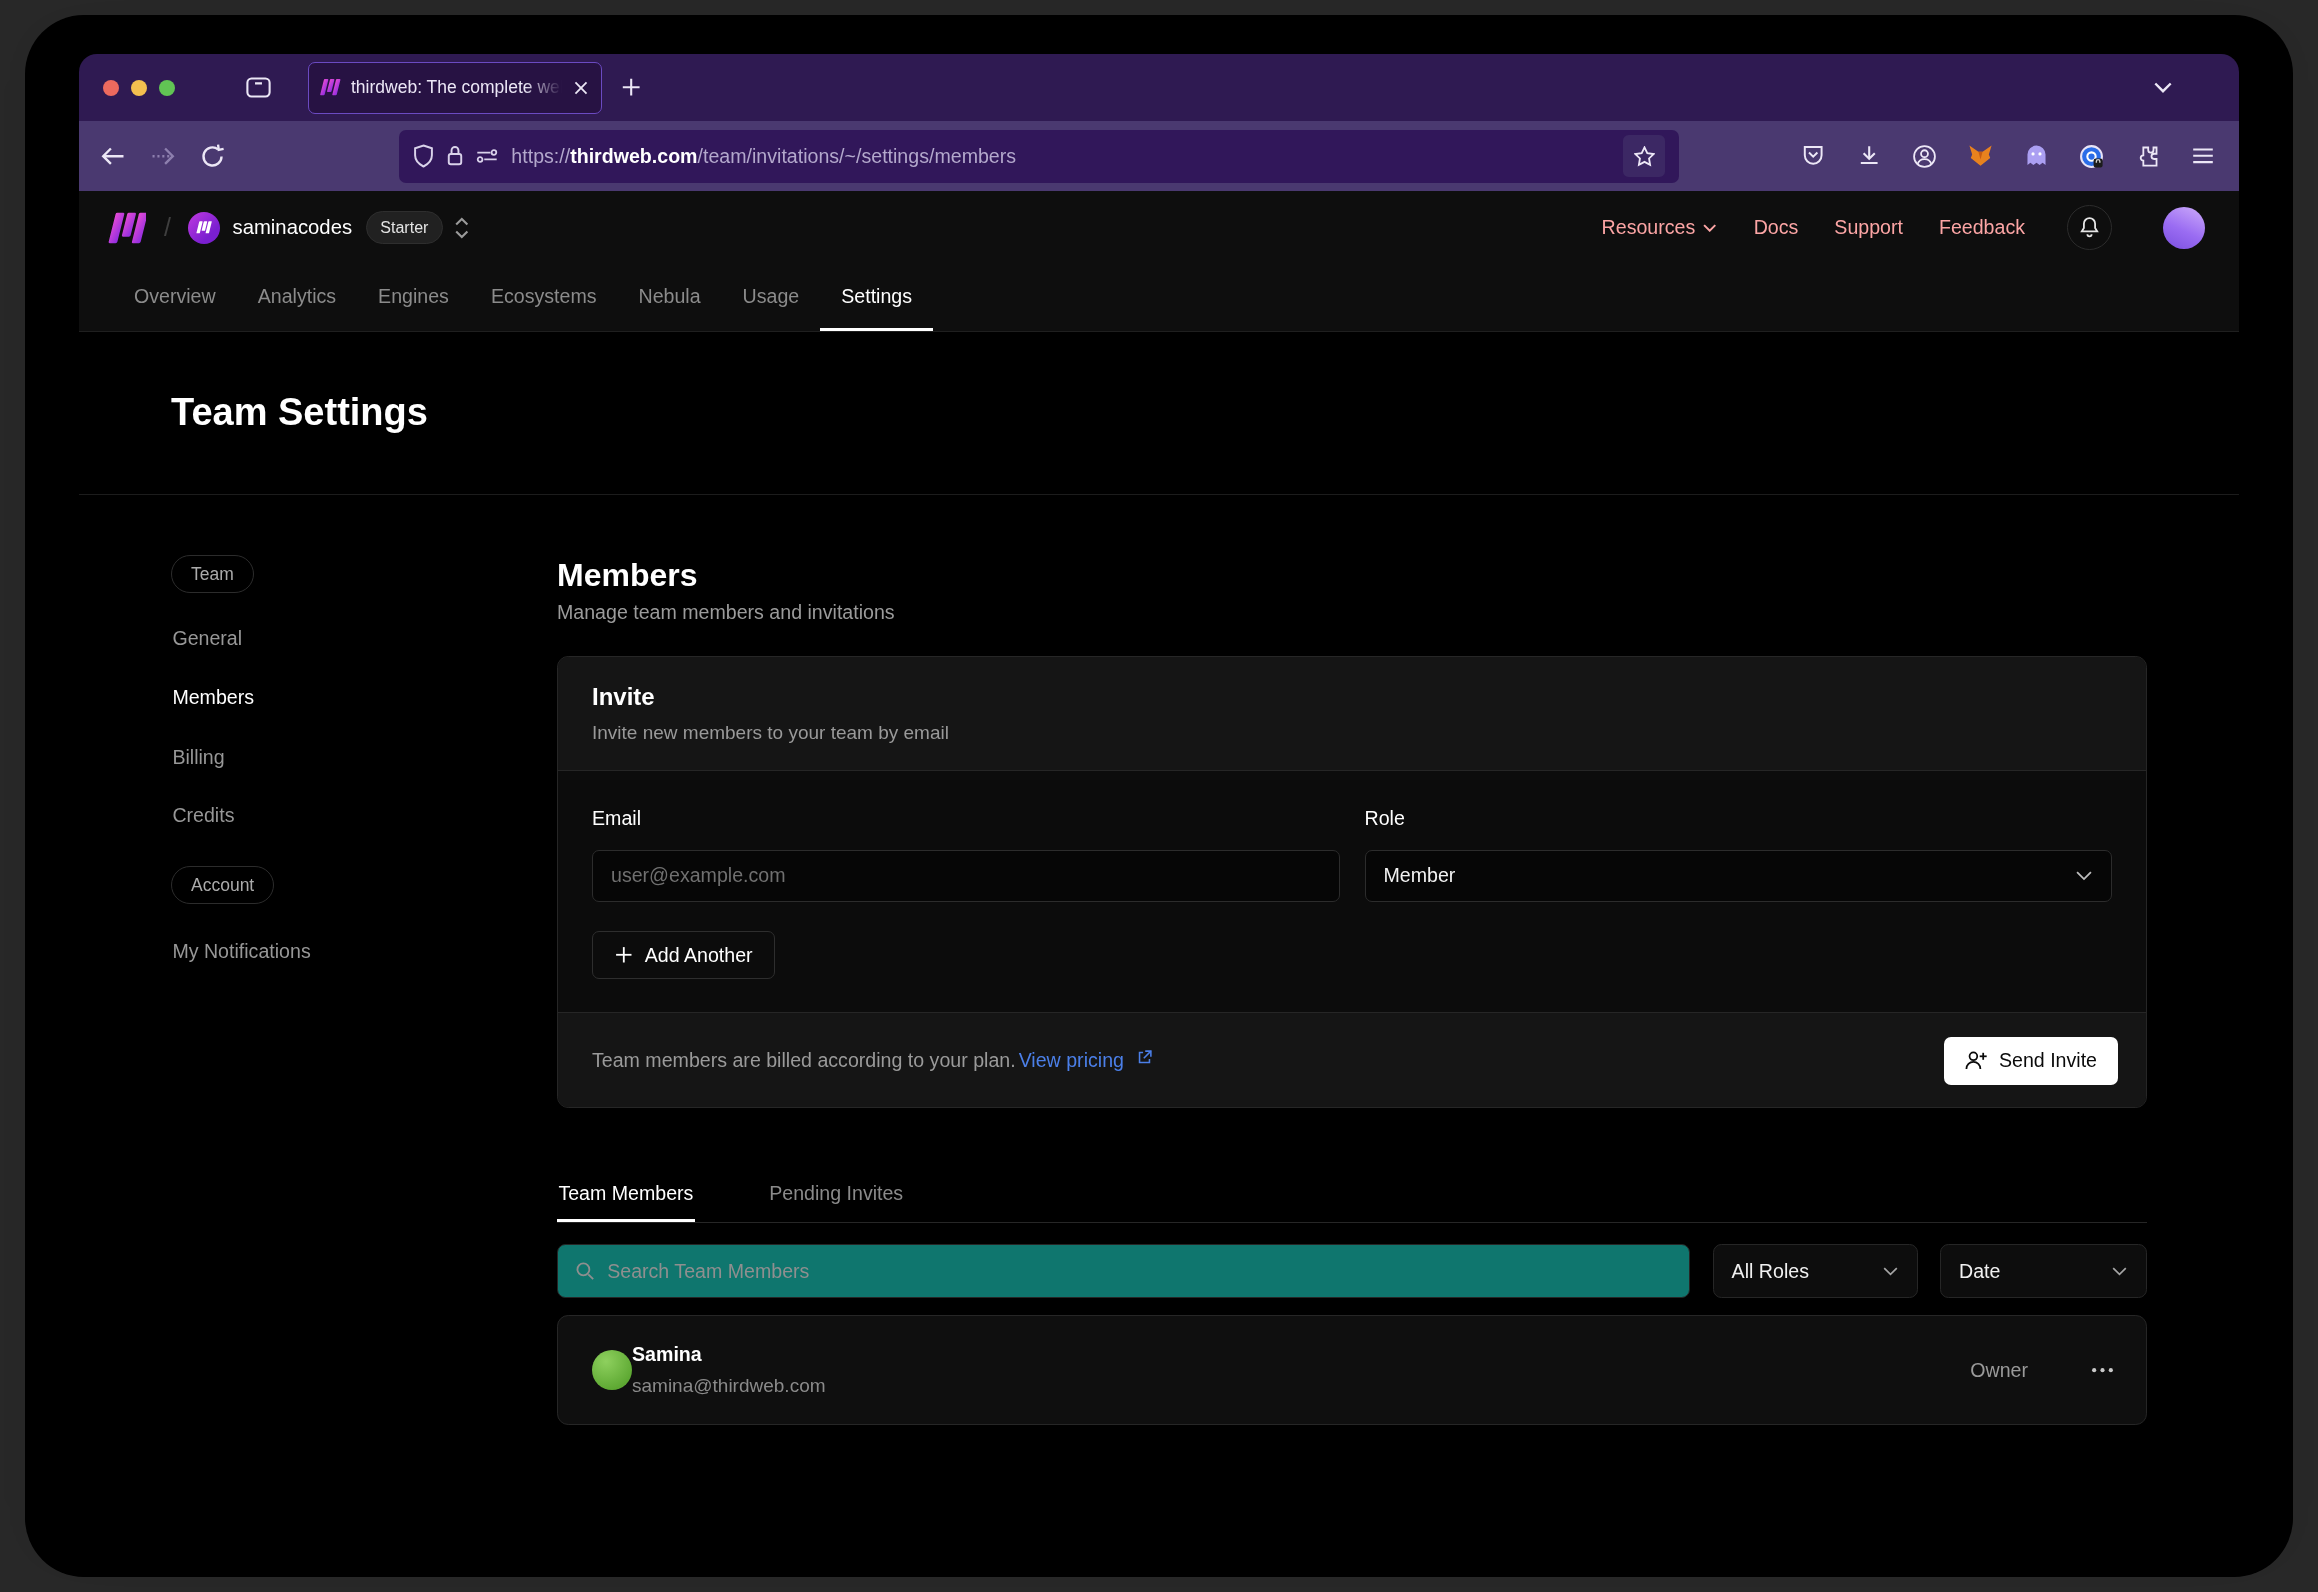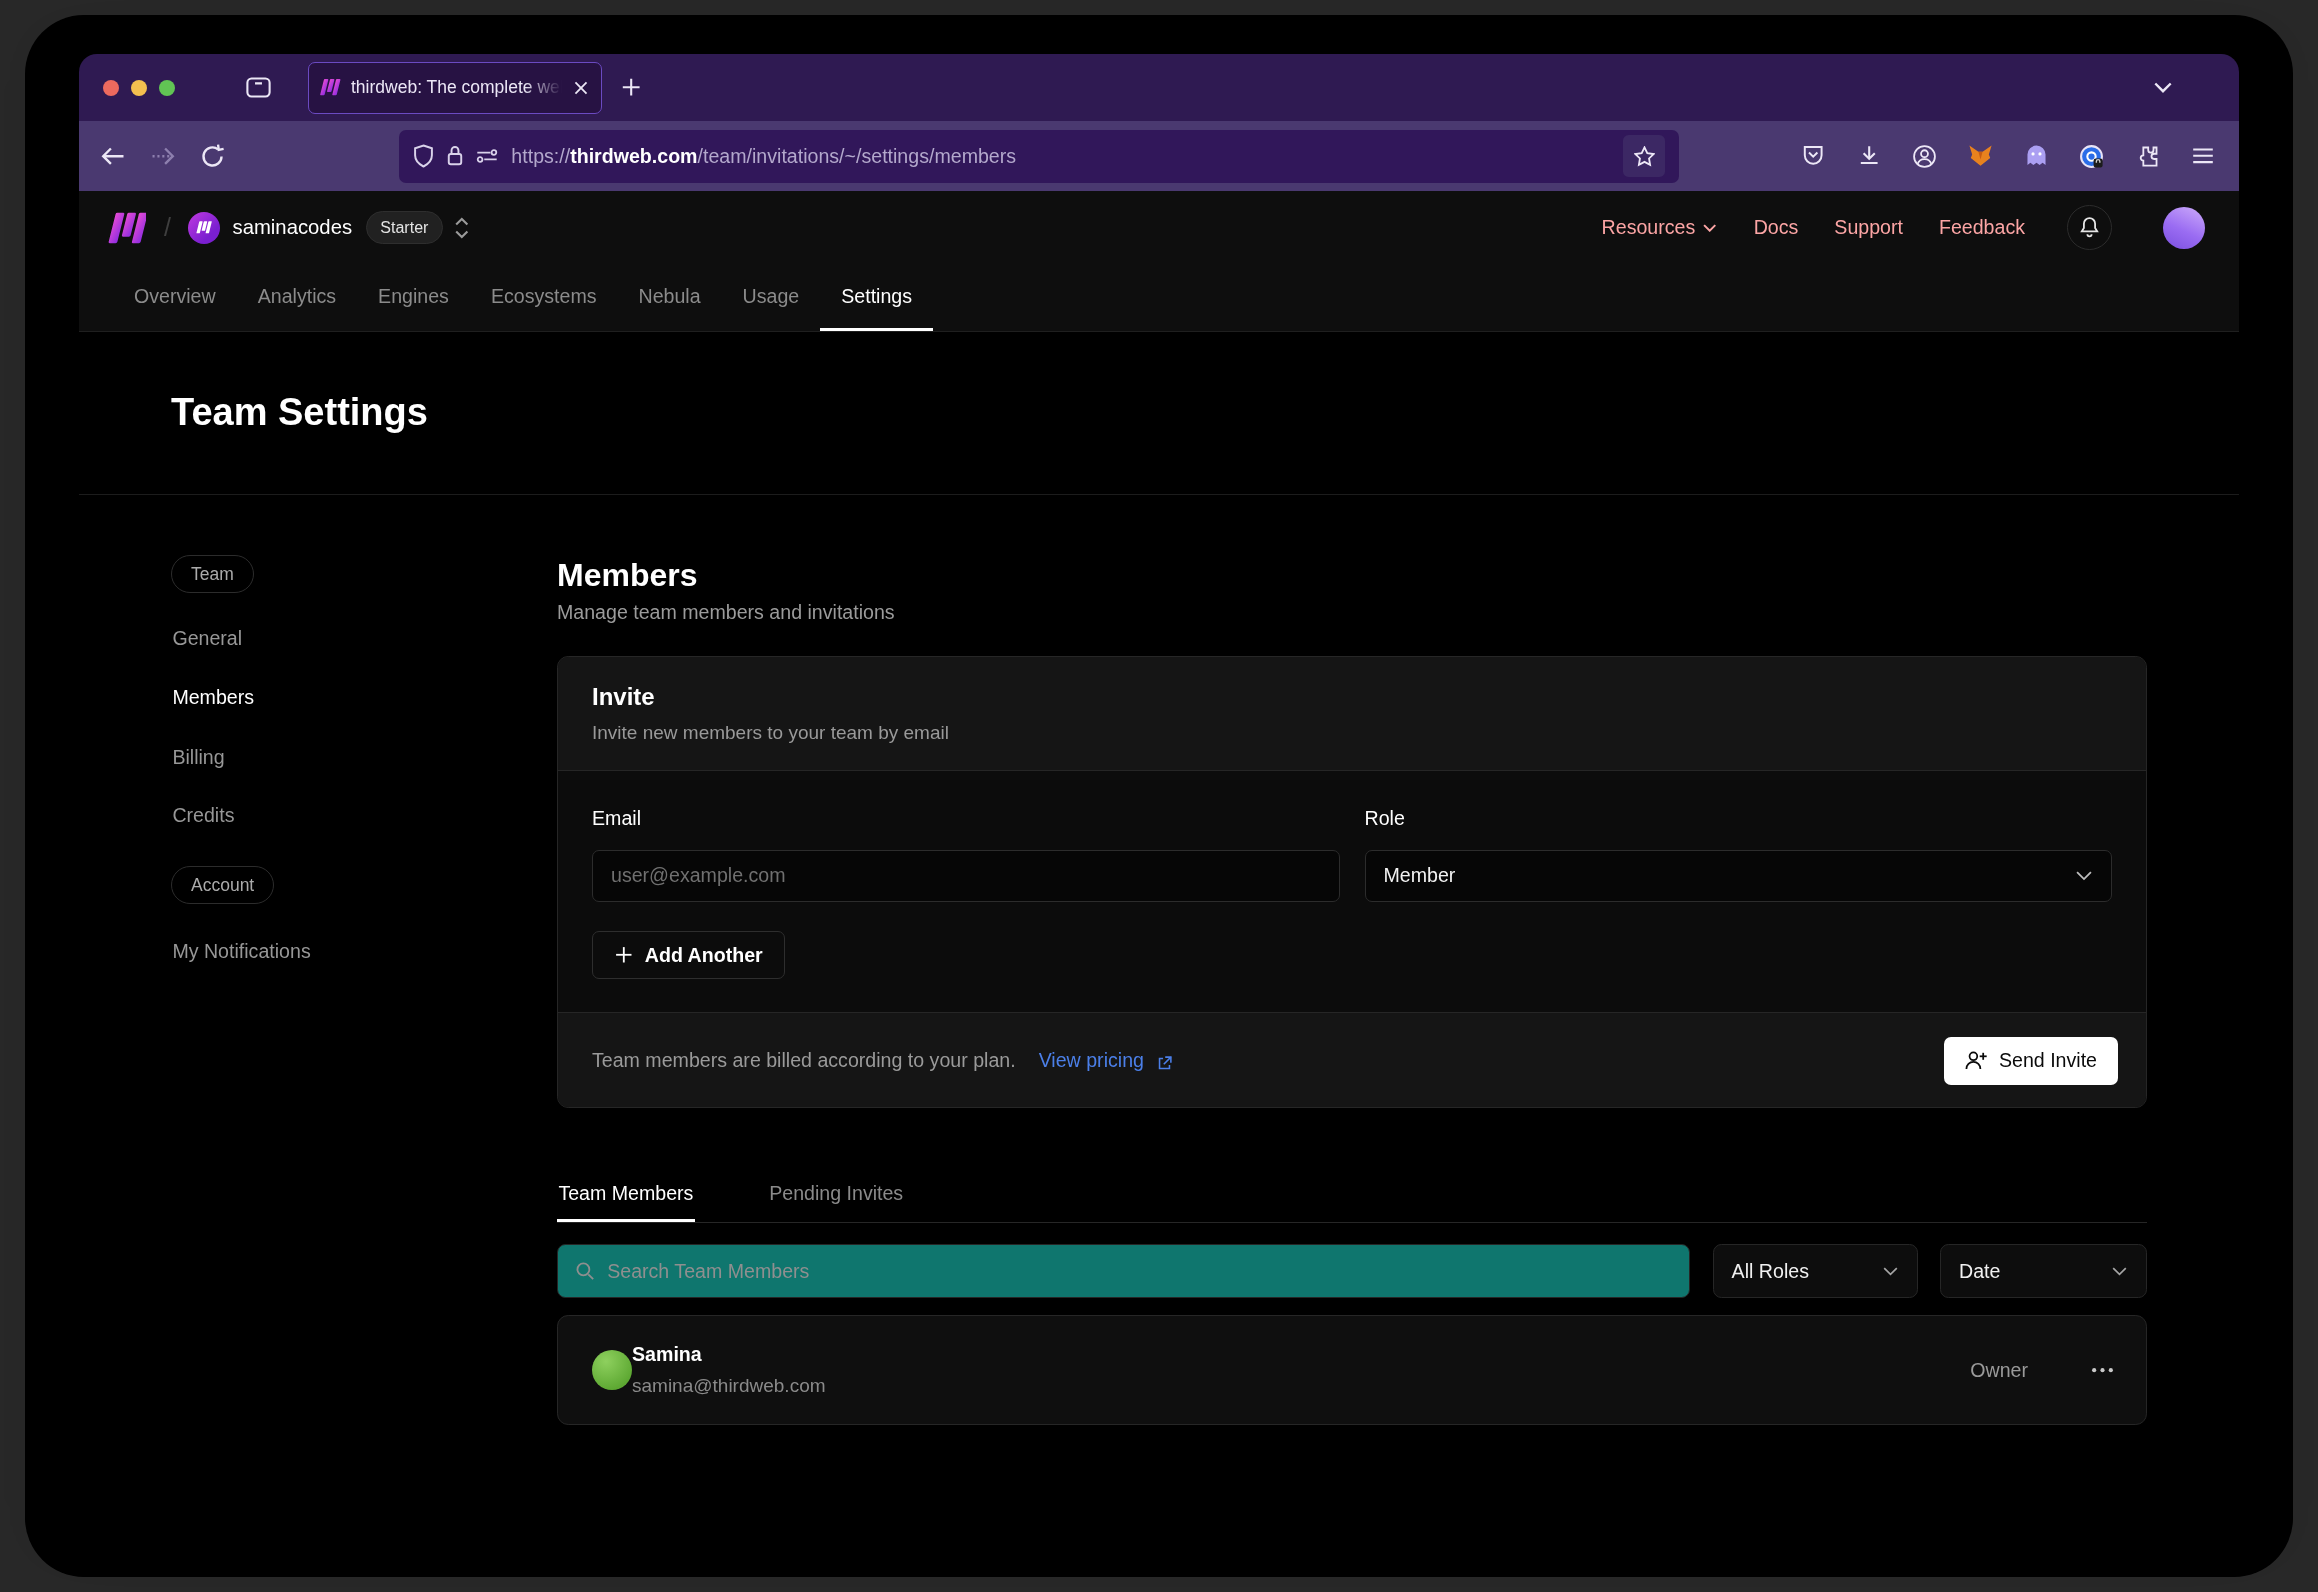--- a/index.html
+++ b/index.html
@@ -95,25 +95,25 @@
   .field { flex:1; }
   .field-label { display:block; font-size:19.6px; font-weight:500; margin-bottom:19.6px; color:#fff; }
   .text-input { width:100%; height:52px; background:#060606; border:0.7px solid #2c2c2c; border-radius:7px;
     color:#e5e5e5; font-size:19.6px; padding:0 18px; font-family:inherit; outline:none; }
   .text-input::placeholder { color:#707070; }
   .select { width:100%; height:52px; background:#060606; border:0.7px solid #2c2c2c; border-radius:7px;
     display:flex; align-items:center; padding:0 18px; font-size:19.6px; color:#f2f2f2; cursor:pointer; }
   .select .chev { margin-left:auto; color:#bdbdbd; }
   .add-btn { position:absolute; left:34px; top:160px; height:48px; padding:0 21px; background:none;
     border:0.7px solid #2e2e2e; border-radius:7px; color:#fff; font-size:19.6px; display:flex;
-    align-items:center; gap:11.2px; font-family:inherit; cursor:pointer;font-weight:bold; }
+    align-items:center; gap:11.2px; font-family:inherit; cursor:pointer; }
   .card-foot { height:95px; background:#151515; display:flex; align-items:center; padding:0 28px 0 34px; }
   .billing-note { font-size:19.6px; color:#9a9a9a; }
-  .pricing-link { color:#4b7fe8; text-decoration:none; display:inline-flex; align-items:flex-end; gap:12px;
-    margin-left:23px; font-size:19.6px; cursor:pointer; }
+  .pricing-link { color:#4b7fe8; text-decoration:none; display:inline-flex; align-items:flex-start; gap:12px;
+    margin-left:3px; font-size:19.6px; cursor:pointer; }
   .send-btn { margin-left:auto; height:48px; background:#fff; color:#0a0a0a; border:none;
     border-radius:7px; padding:0 21px; font-size:19.6px; font-weight:500; display:flex; align-items:center;
     gap:12px; font-family:inherit; cursor:pointer; }
 
   .list-tabs { position:absolute; top:672px; left:0; right:0; height:56px;
     border-bottom:1.4px solid #262626; display:flex; gap:73px; }
   .ltab { height:100%; display:flex; align-items:center; font-size:19.6px; color:#8a8a8a;
     border-bottom:3.5px solid transparent; margin-bottom:-1.4px; cursor:pointer; padding:0 1.4px; }
   .ltab.active { color:#fff; font-weight:500; border-bottom-color:#fff; }
 

